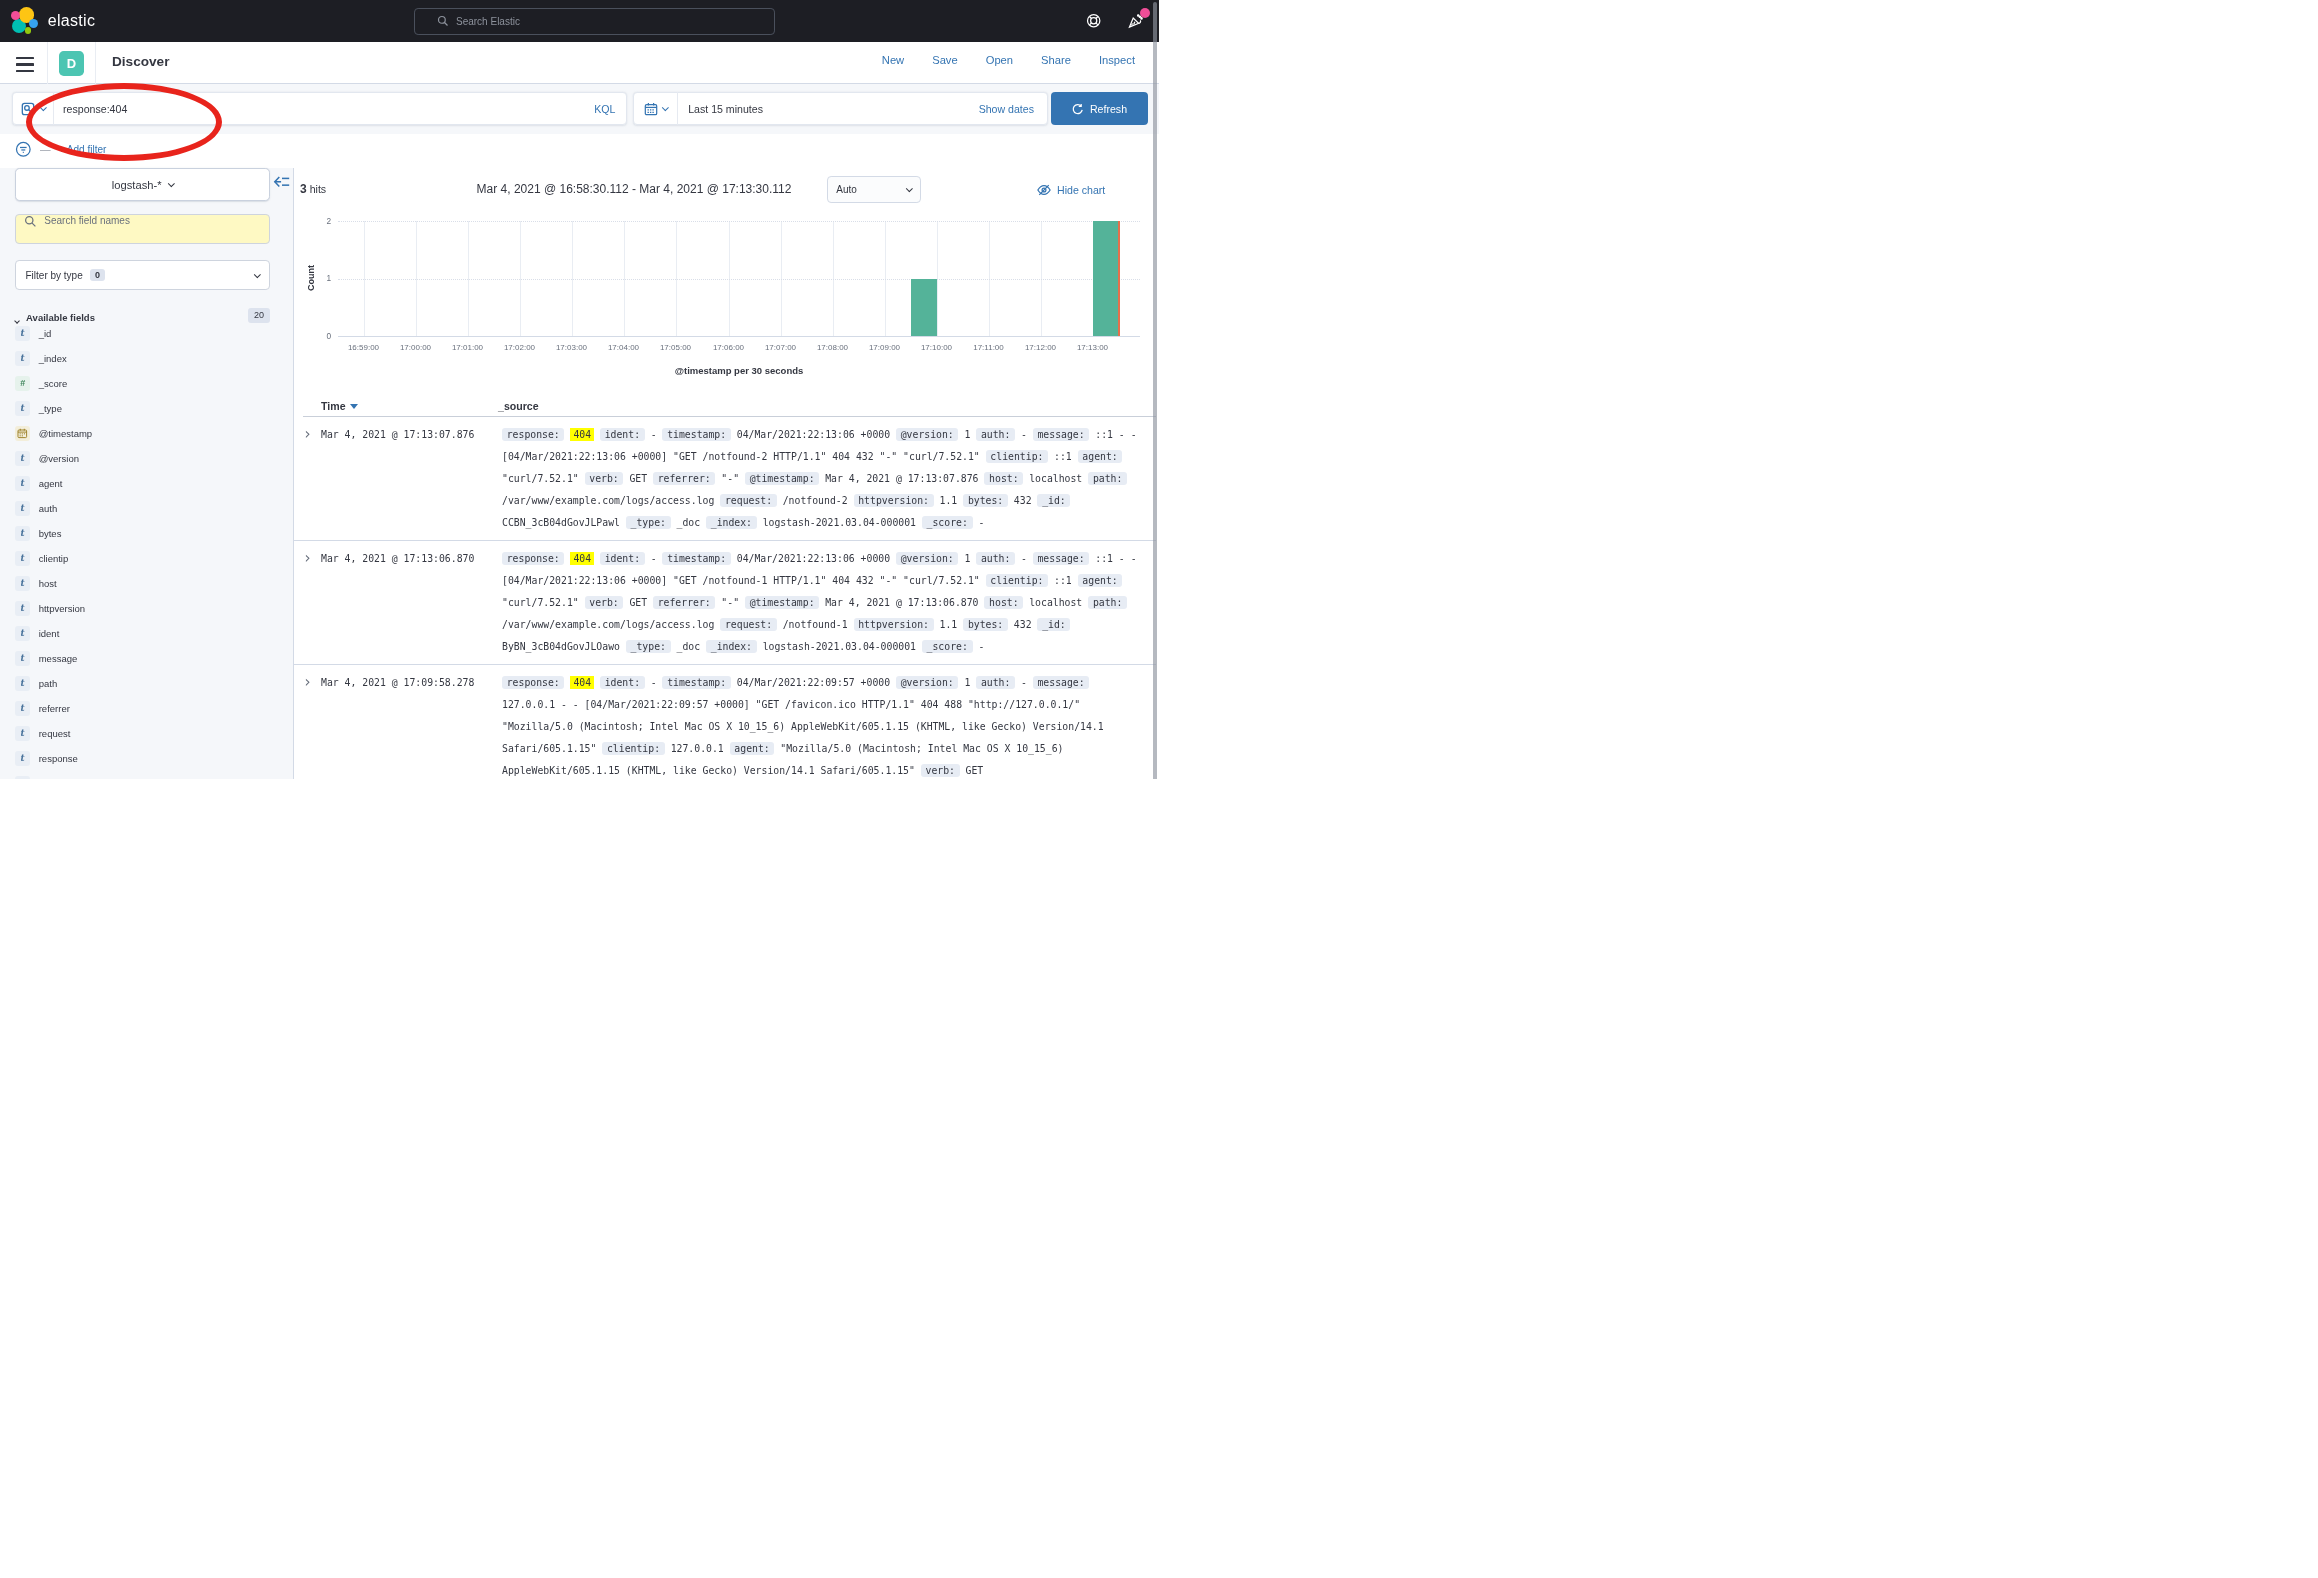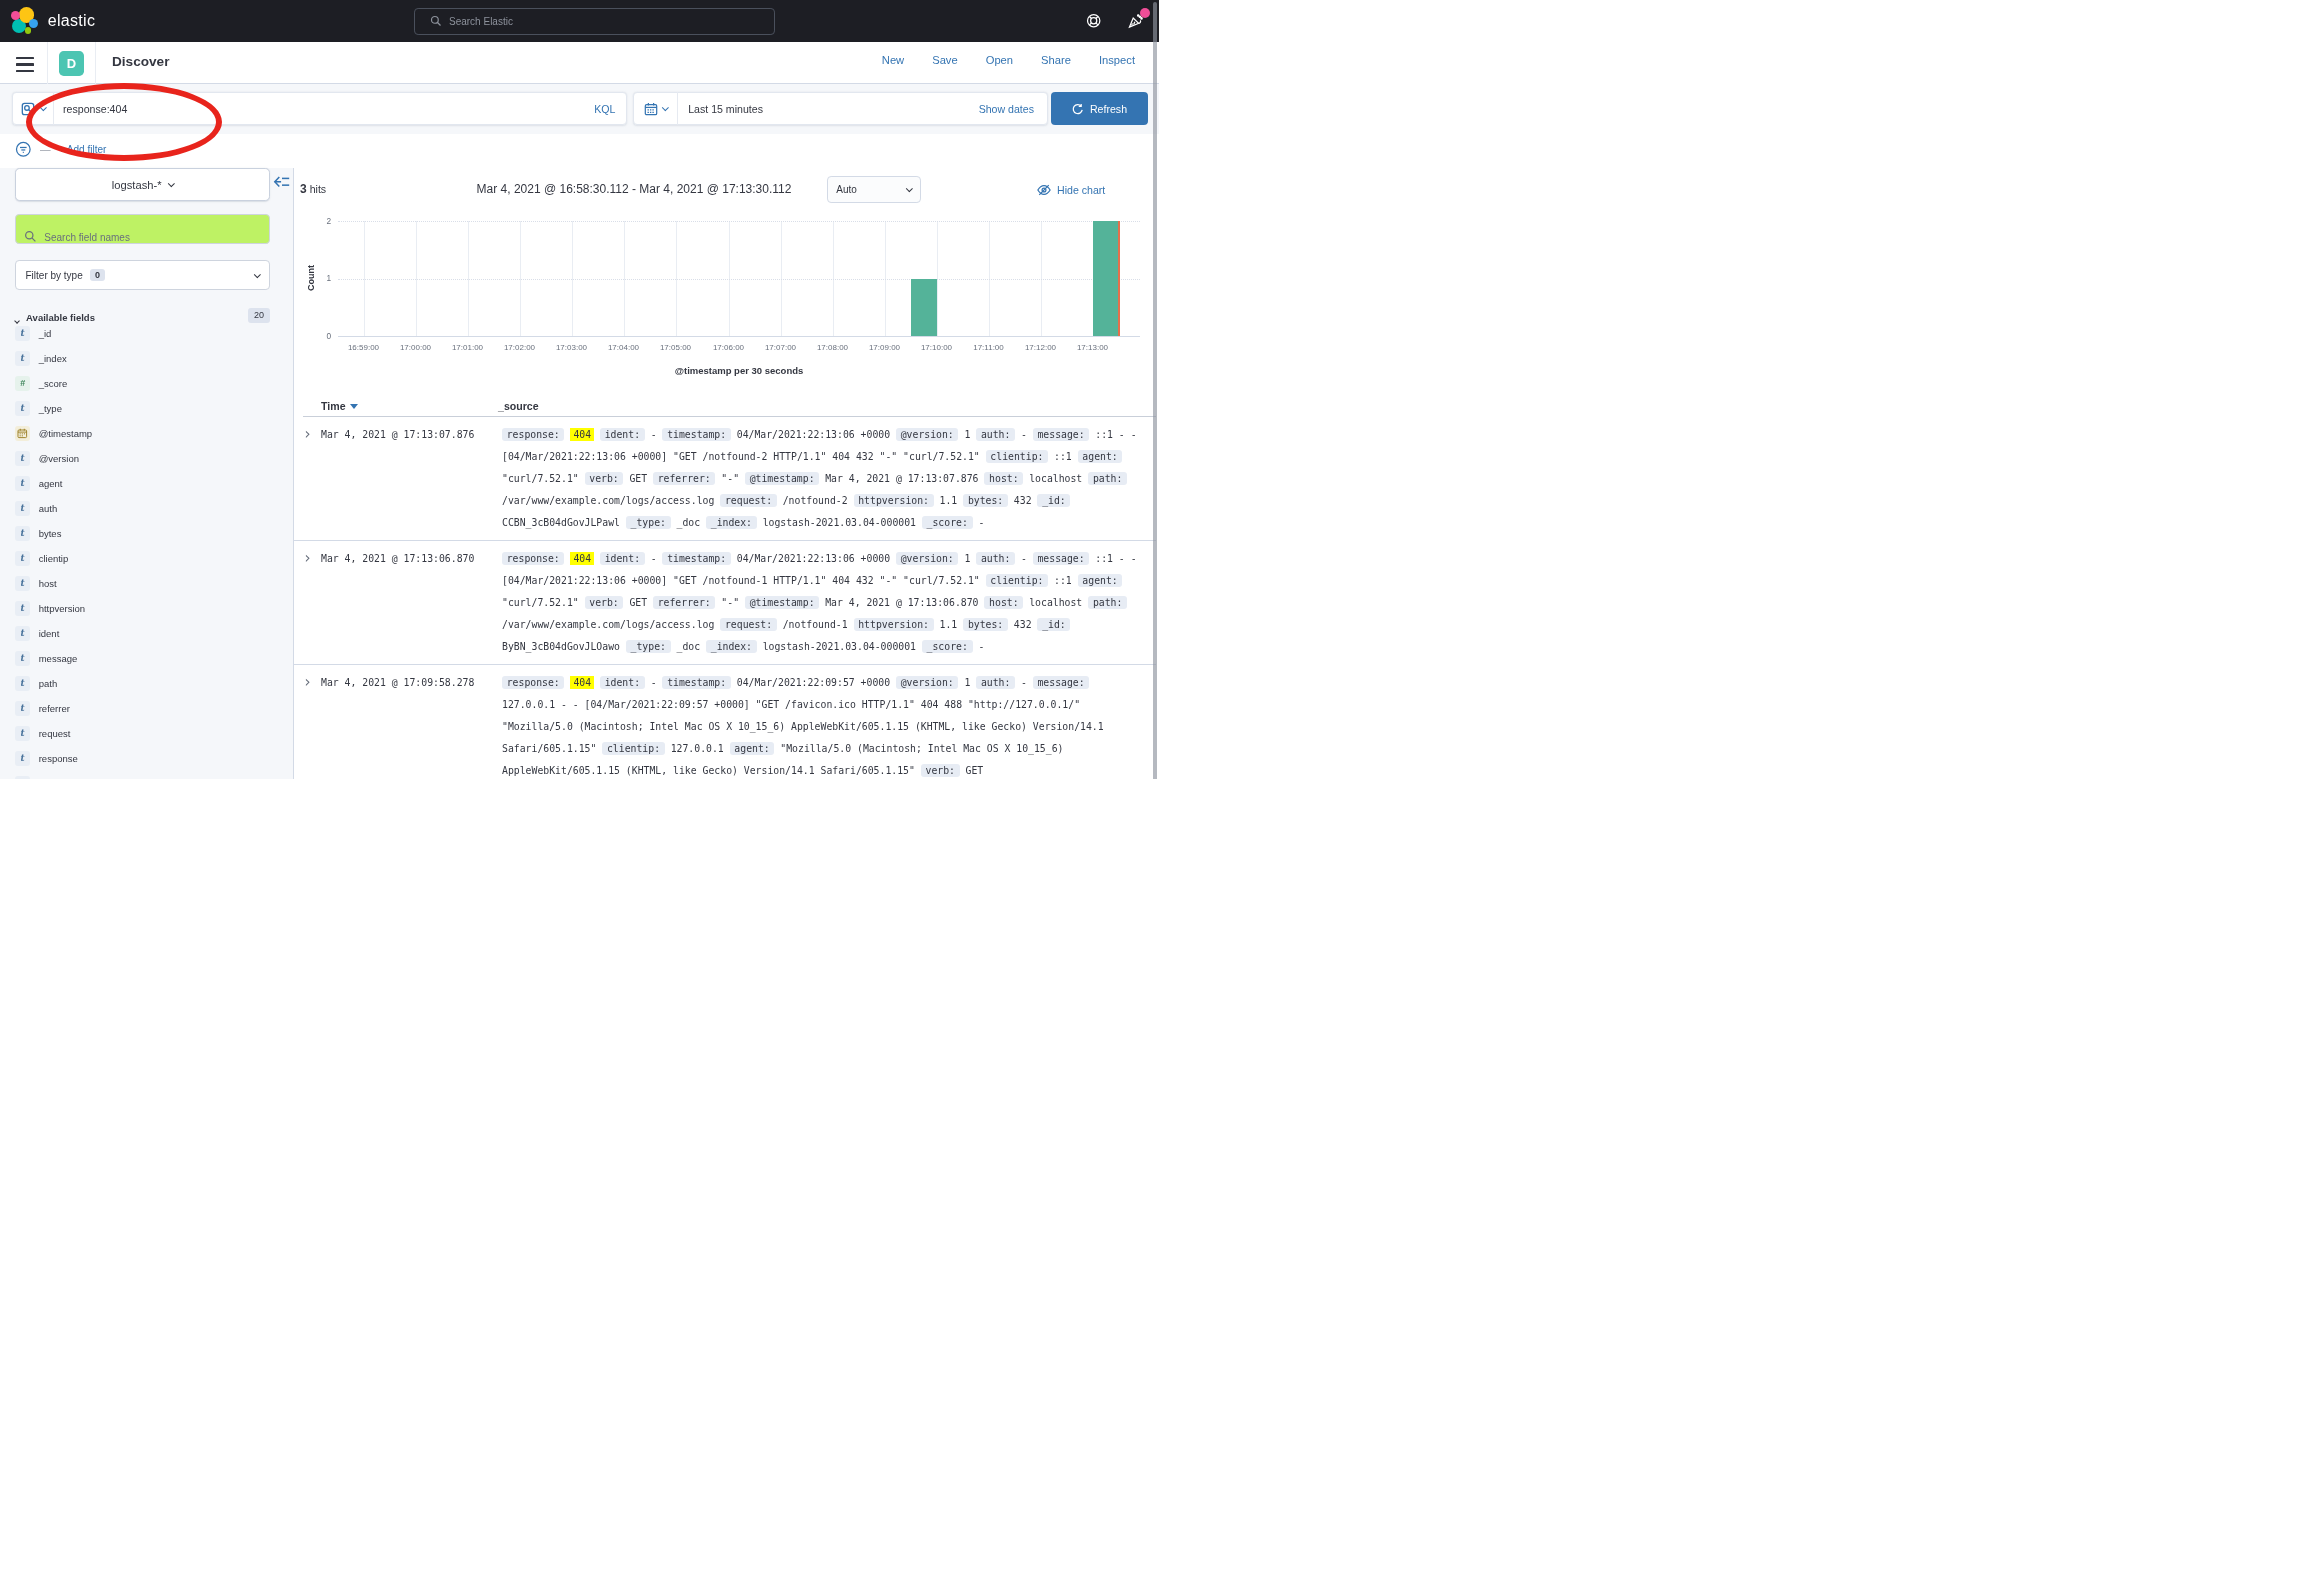--- a/index.html
+++ b/index.html
@@ -7,21 +7,21 @@
     font-family:"Liberation Sans", sans-serif; color:#343741; }
   .page { position:relative; width:1159px; height:779px; overflow:hidden; }
 
   
   .topnav { position:absolute; left:0; top:0; width:100%; height:42px; background:#1d1e24; }
   .brand { position:absolute; left:9.5px; top:6px; display:flex; align-items:center; gap:8.3px; }
   .logo { position:relative; width:30px; height:30px; }
   .logo i { position:absolute; border-radius:50%; }
   .brand-name { color:#fff; font-size:16px; font-weight:500; letter-spacing:0.3px; }
   .gsearch { position:absolute; left:414px; top:7.7px; width:361px; height:27px;
-    border:0.6px solid #4a505c; border-radius:4.1px; display:flex; align-items:center; padding:0 15px; gap:7px; }
+    border:0.6px solid #4a505c; border-radius:4.1px; display:flex; align-items:center; padding:0 22px; gap:7px; }
   .gsearch .ph { color:#8d929c; font-size:10px; }
   .navicons { position:absolute; right:15.4px; top:0; height:42px; display:flex; align-items:center; gap:26px; }
   .navdot { position:absolute; right:10.6px; top:7.7px; width:10px; height:10px; border-radius:50%; background:#f04e98; }
 
   
   .appbar { position:absolute; left:0; top:42px; width:100%; height:42px; background:#fff; border-bottom:0.6px solid #d3dae6; }
   .vsep { position:absolute; top:42px; width:0.6px; height:42px; background:#e9edf3; }
   .hamb { position:absolute; left:16px; top:57px; width:18px; cursor:pointer; }
   .hamb i { display:block; height:2.4px; background:#343741; border-radius:0.6px; margin-bottom:4.1px; }
   .appbadge { position:absolute; left:59px; top:51px; width:25px; height:25px; border-radius:4.7px;
@@ -64,22 +64,22 @@
   
   .content { position:absolute; left:0; top:168px; width:100%; height:621px; display:flex; }
   .sidebar { position:relative; width:293px; height:100%; background:#f5f7fa; flex:none; }
   .main { position:relative; flex:1; background:#fff; border-left:0.6px solid #d3dae6; }
 
   
   .ipbtn { position:absolute; left:15px; top:0; width:255px; height:33px; background:#fff;
     border:0.6px solid #c9d1de; border-radius:4.7px; box-shadow:0 0.6px 1.2px rgba(152,162,179,.3);
     display:flex; align-items:center; justify-content:center; gap:7px; font-size:11.2px; font-weight:400; cursor:pointer; }
   .collapse-ic { position:absolute; right:2.4px; top:4.7px; cursor:pointer; }
-  .sfbox { position:absolute; left:15px; top:46px; width:255px; height:30px; background:#bef264;
-    border:0.6px solid #ced4de; border-radius:4.1px; display:flex; align-items:flex-end; gap:7px; padding:0 8.3px; }
+  .sfbox { position:absolute; left:15px; top:46px; width:255px; height:30px; background:#fef9c3;
+    border:0.6px solid #ced4de; border-radius:4.1px; display:flex; align-items:flex-start; gap:7px; padding:0 8.3px; }
   .sfbox .ph { color:#69707d; font-size:10px; }
   .ftbox { position:absolute; left:15px; top:92px; width:255px; height:30px; background:#fff;
     border:0.6px solid #ced4de; border-radius:4.1px; display:flex; align-items:center; padding:0 9.5px; gap:7px; font-size:10px; cursor:pointer; }
   .cntbadge { background:#dde3ee; border-radius:3px; padding:1.2px 5.3px; font-size:9px; font-weight:600; }
   .ftbox .chev { margin-left:auto; color:#343741; }
   .availrow { position:absolute; left:15px; top:128px; width:255px; display:flex; align-items:flex-end; gap:7px;margin-top:12px; }
   .availrow .chev { transform:rotate(45deg); width:4.1px; height:4.1px; }
   .avail-label { font-size:9.5px; font-weight:700; }
   .availrow .cntbadge { margin-left:auto; font-weight:400; padding:2.4px 6px; }
   .fieldlist { position:absolute; left:15px; top:153px; width:263px; }

